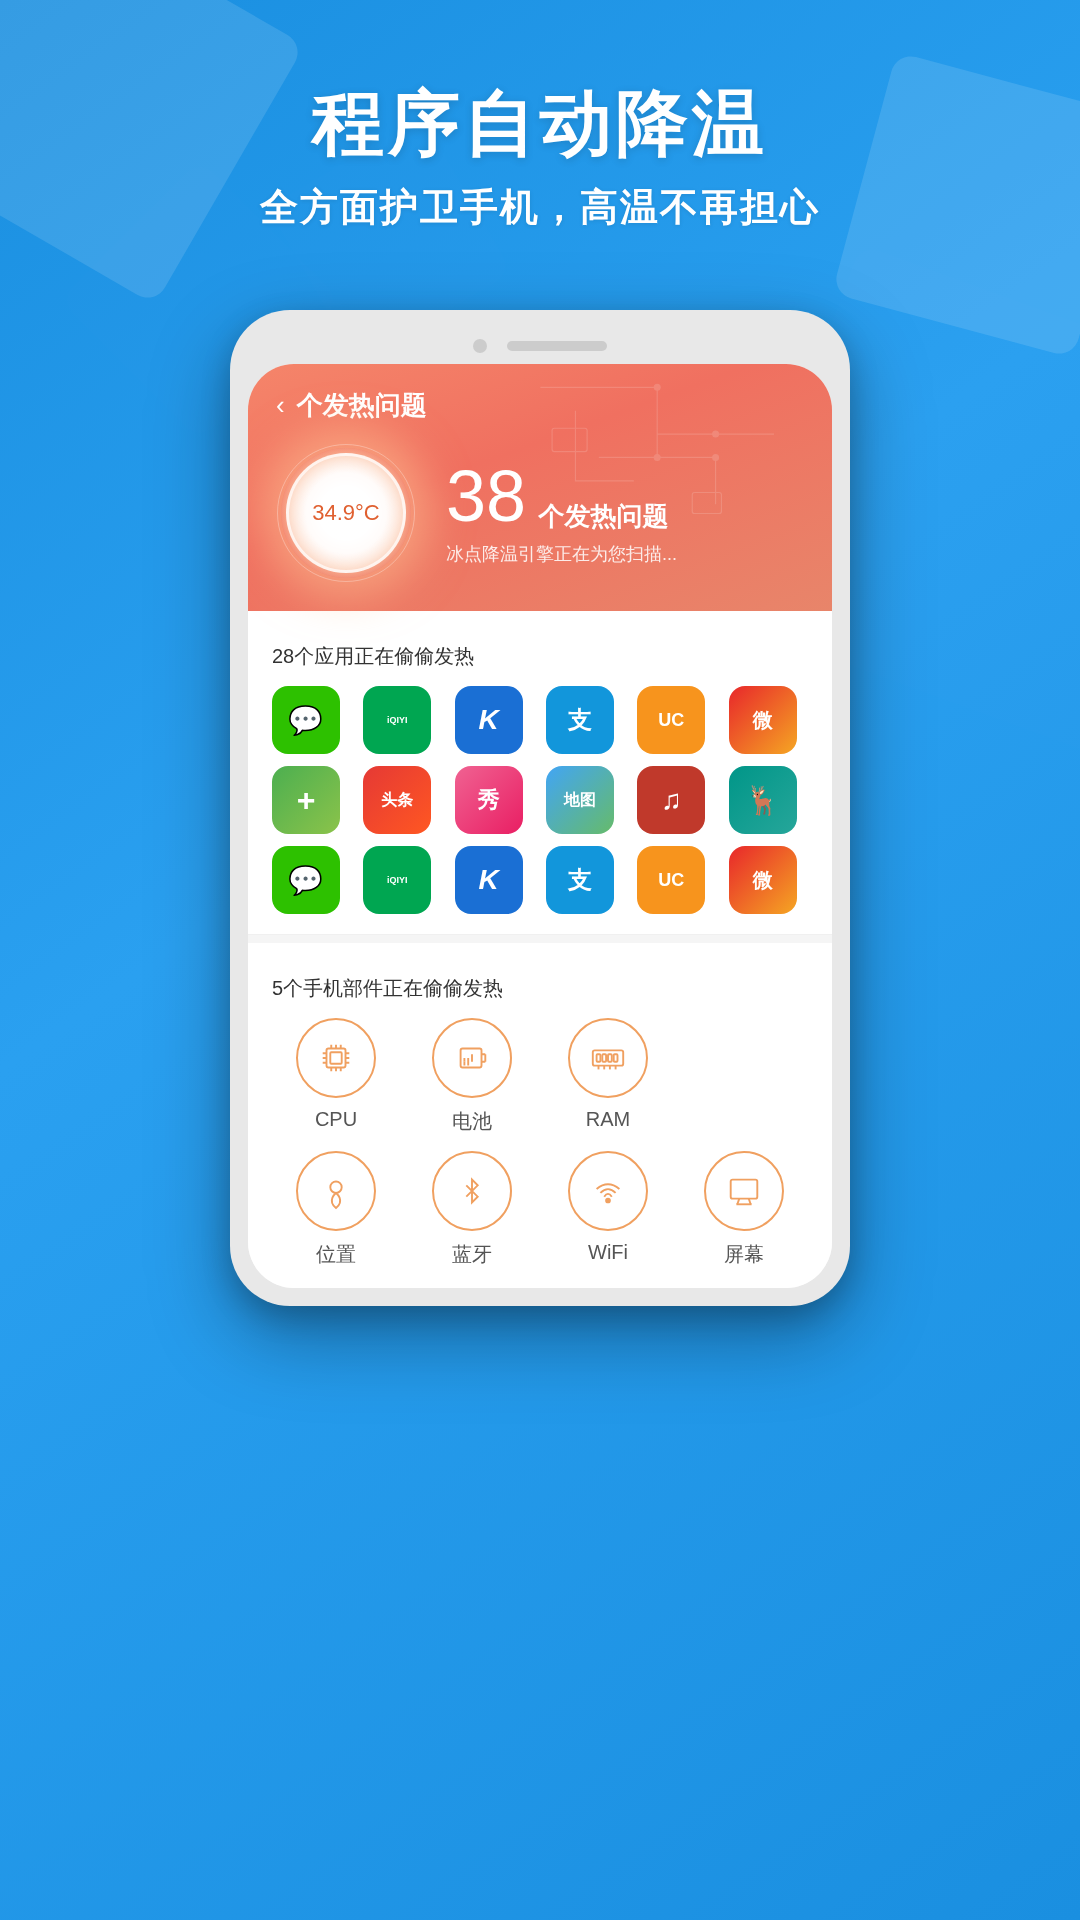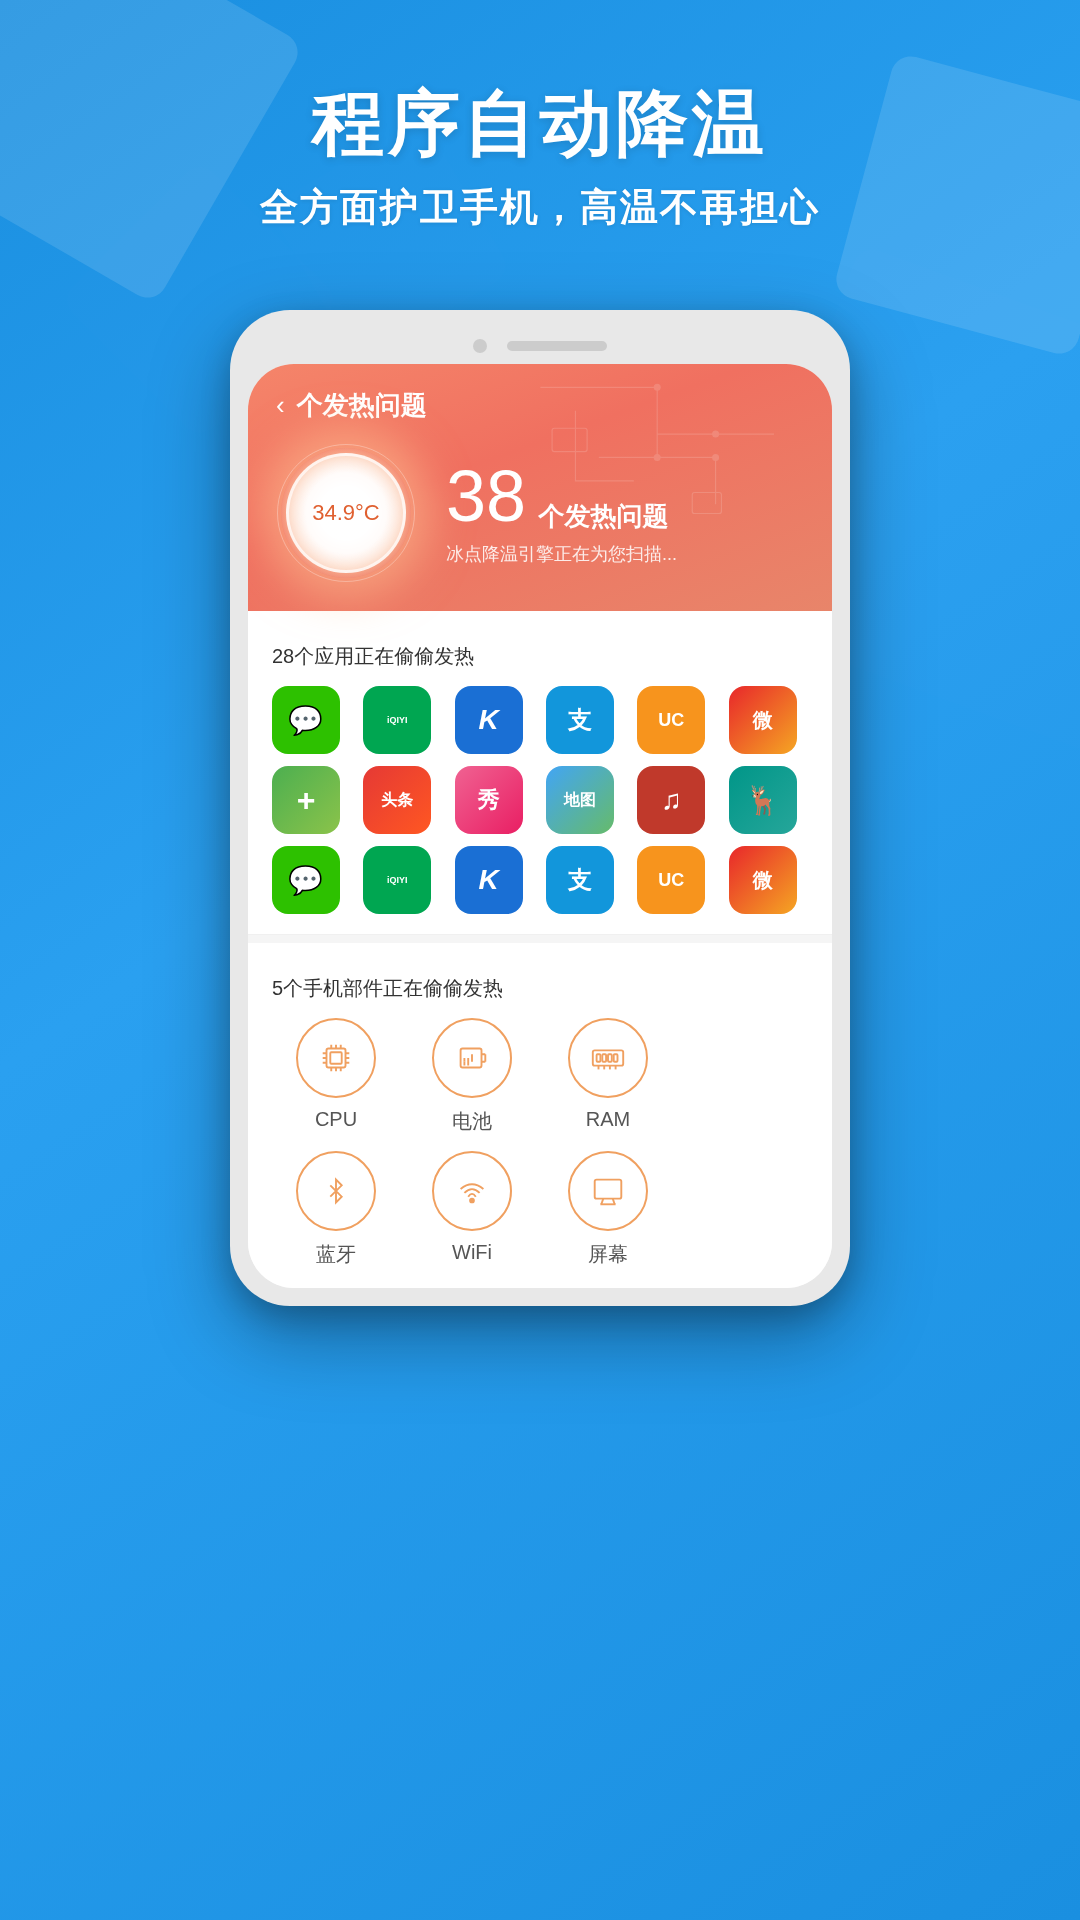--- a/index.html
+++ b/index.html
@@ -445,20 +445,29 @@
                     <line x1="16" y1="28" x2="16" y2="32"></line>
     <line x1="22" y1="28" x2="22" y2="32"></line>
                     <line x1="28" y1="28" x2="28" y2="32"></line>
   </svg>
                 </div>
                 <span class="hardware-label">RAM</span>
               </div>
             </div>
 
           <div class="hardware-icons-grid-2" id="hardware-row2">
+          <div class="hardware-item">
+                <div class="hardware-icon-circle hw-icon">
+                  <svg viewBox="0 0 40 40" width="38" height="38" fill="none" stroke="#f0a060" stroke-width="2">
+    <circle cx="20" cy="16" r="6"></circle>
+    <path d="M20 22 C20 22 10 30 20 38 C30 30 20 22 20 22Z"></path>
+  </svg>
+                </div>
+                <span class="hardware-label">位置</span>
+              </div>
               <div class="hardware-item">
                 <div class="hardware-icon-circle hw-icon">
                   <svg viewBox="0 0 40 40" width="38" height="38" fill="none" stroke="#f0a060" stroke-width="2">
     <path d="M14 14 L26 26 L20 32 L20 8 L26 14 L14 26"></path>
   </svg>
                 </div>
                 <span class="hardware-label">蓝牙</span>
               </div>
               <div class="hardware-item">
                 <div class="hardware-icon-circle hw-icon">

